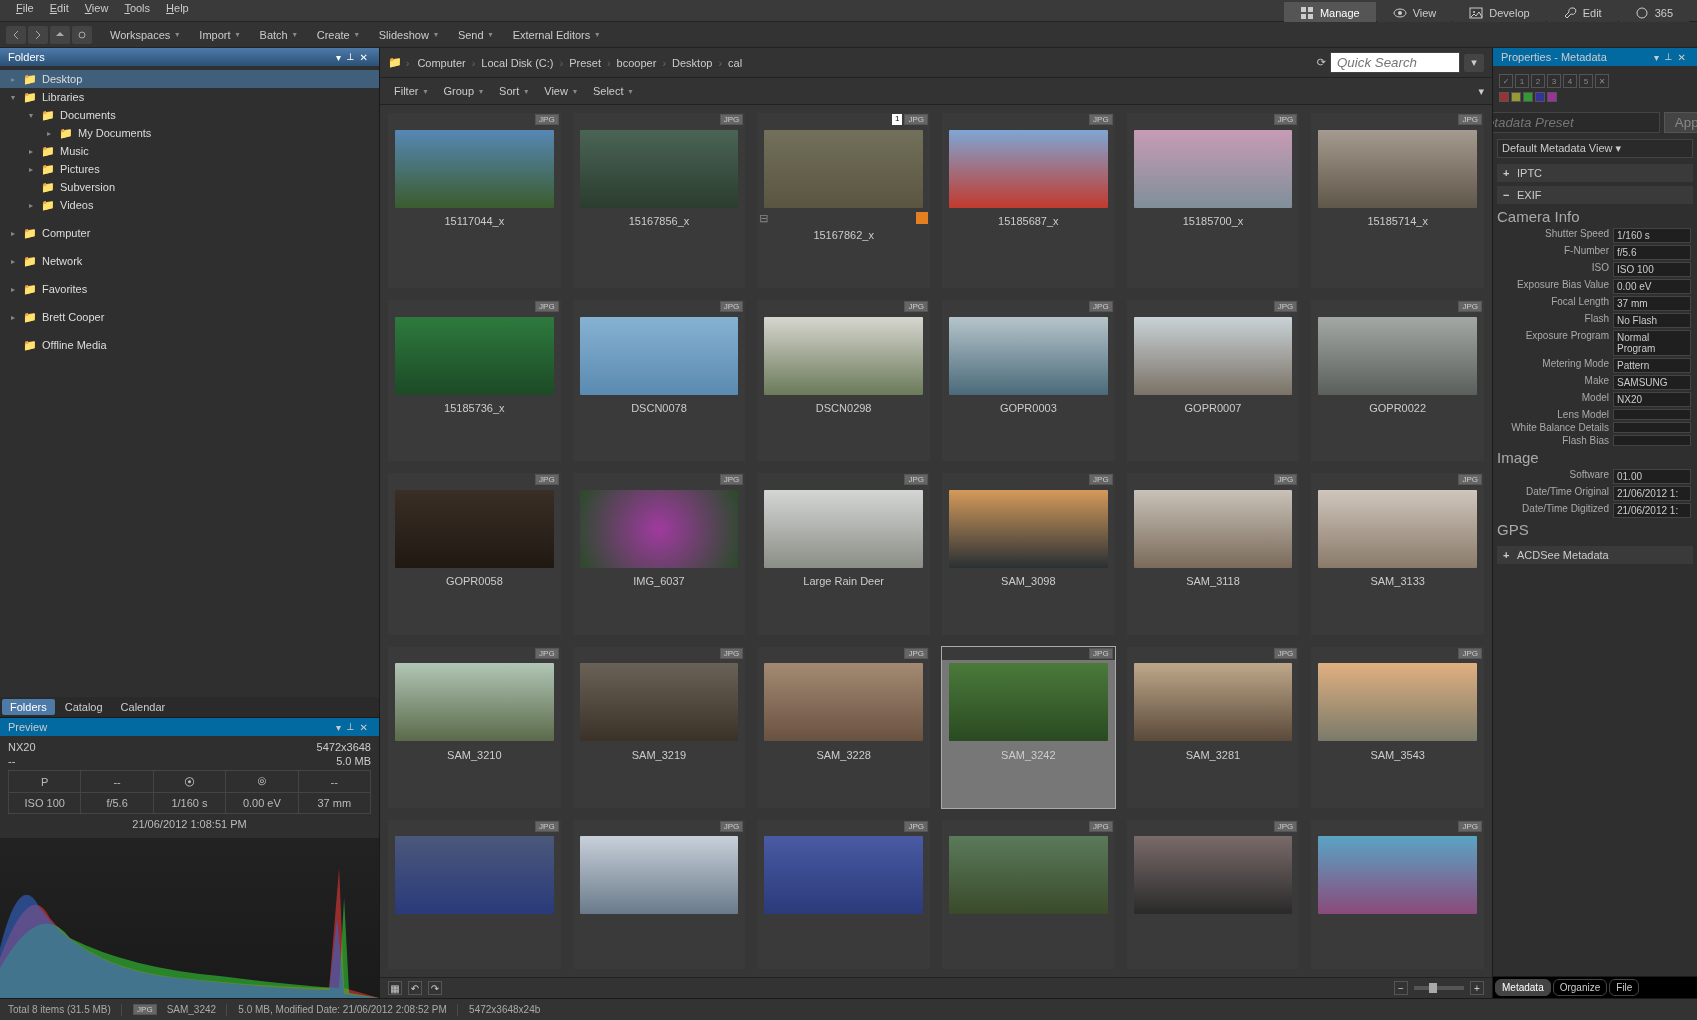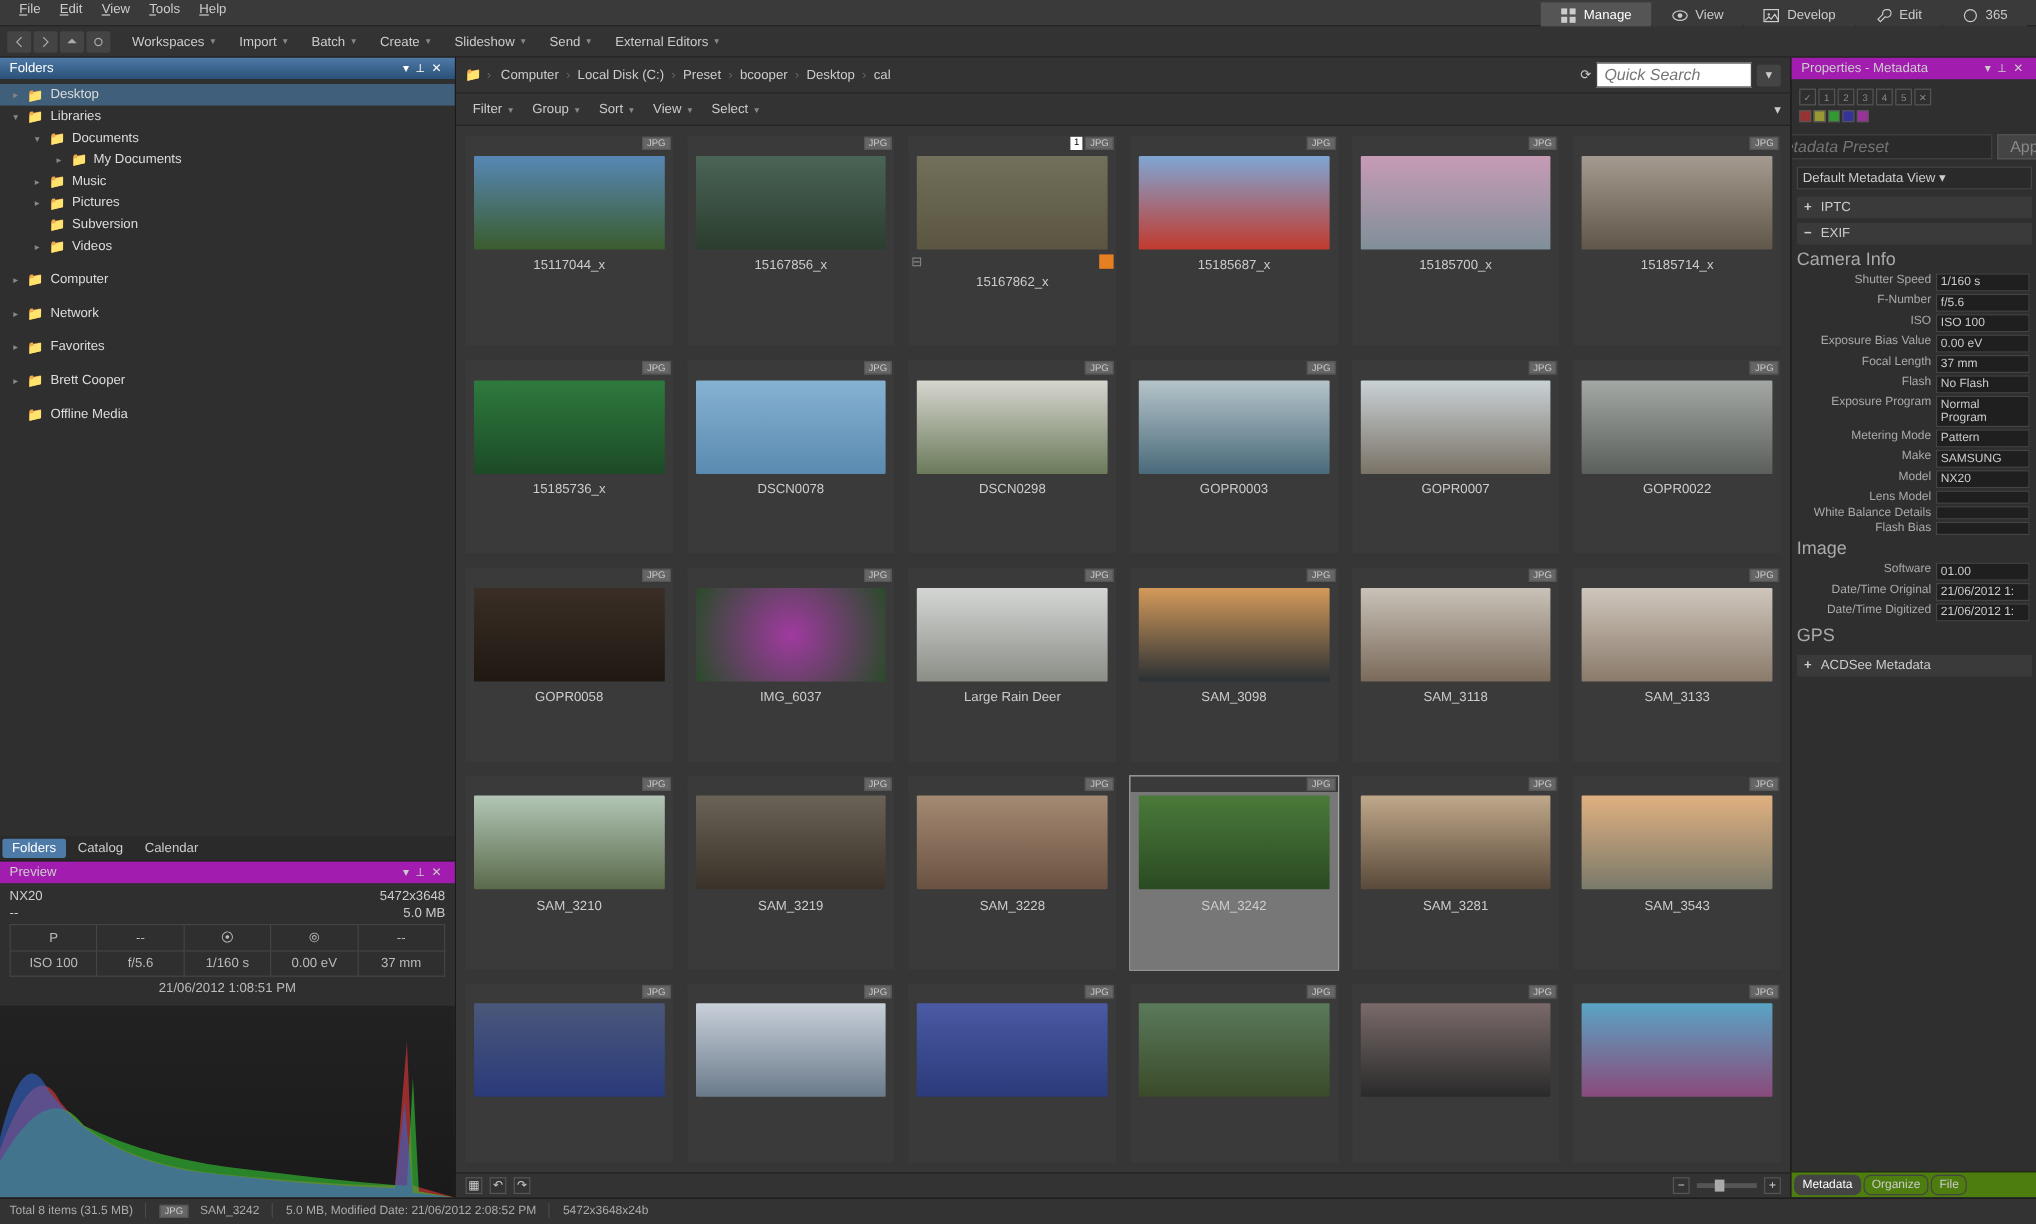--- a/index.html
+++ b/index.html
@@ -14,21 +14,21 @@
 .mode-tab.active { background:#555; color:#fff; }
 .mode-tab svg { width:14px; height:14px; }
 .toolbar { background:#333; border-bottom:1px solid #222; display:flex; align-items:center; padding:2px 6px; height:26px; gap:2px; }
 .nav-btn { width:20px; height:18px; background:#444; border-radius:2px; display:inline-flex; align-items:center; justify-content:center; cursor:pointer; }
 .nav-btn svg { width:10px; height:10px; fill:#888; }
 .toolbar-item { padding:3px 6px; cursor:pointer; display:flex; align-items:center; gap:3px; }
 .dropdown-arrow::after { content:"▾"; margin-left:2px; font-size:8px; color:#888; }
 .main { display:flex; flex:1; overflow:hidden; }
 .left-col { width:380px; display:flex; flex-direction:column; background:#2f2f2f; border-right:1px solid #1a1a1a; }
 .panel-header { background:linear-gradient(#4e7aa8,#2a5177); color:#fff; padding:3px 8px; display:flex; align-items:center; font-size:11px; }
-.panel-header.dark { background:#a21caf; color:#ccc; }
+.panel-header.dark { background:#0369a1; color:#ccc; }
 .panel-header .hspacer { flex:1; }
 .panel-header .hbtn { padding:0 3px; cursor:pointer; font-size:10px; }
 .folders-tree { flex:1; overflow:auto; padding:4px 0; background:#2f2f2f; }
 .tree-node { display:flex; align-items:center; padding:2px 4px; gap:4px; cursor:pointer; }
 .tree-node.sel { background:#3f5f7a; }
 .tree-arrow { width:10px; text-align:center; color:#888; font-size:8px; }
 .tree-icon { width:16px; height:14px; display:inline-flex; align-items:center; justify-content:center; }
 .tree-label { color:#ddd; }
 .left-tabs { display:flex; background:#2a2a2a; padding:2px; gap:2px; }
 .left-tab { padding:2px 8px; cursor:pointer; border-radius:2px; }
@@ -73,21 +73,21 @@
 .props-preset button { background:#444; border:1px solid #555; color:#888; padding:2px 10px; cursor:pointer; }
 .props-select { width:100%; background:#2a2a2a; border:1px solid #444; color:#ccc; padding:2px 4px; margin-bottom:6px; }
 .section { margin-bottom:4px; }
 .section-hd { background:#3a3a3a; padding:3px 6px; display:flex; align-items:center; gap:4px; cursor:pointer; }
 .section-hd .pm { color:#ccc; font-weight:bold; width:10px; }
 .section-body { padding:2px 0; }
 .prop-row { display:flex; padding:1px 2px; gap:4px; }
 .prop-label { width:110px; text-align:right; color:#aaa; font-size:10px; }
 .prop-val { flex:1; background:#1f1f1f; border:1px solid #444; padding:1px 3px; color:#ccc; font-size:10px; }
 .prop-heading { color:#aaa; font-size:15px; padding:2px 4px 2px 0; }
-.right-tabs { display:flex; background:#4d7c0f; padding:2px; gap:2px; border-top:1px solid #1a1a1a; }
+.right-tabs { display:flex; background:#000000; padding:2px; gap:2px; border-top:1px solid #1a1a1a; }
 .right-tab { padding:2px 6px; cursor:pointer; font-size:10px; border:1px solid #444; border-radius:6px; }
 .right-tab.active { background:#444; color:#fff; }
 .statusbar { background:#333; border-top:1px solid #1a1a1a; display:flex; align-items:center; padding:2px 8px; height:22px; gap:8px; font-size:10px; color:#aaa; }
 .statusbar .sep { color:#555; }
 .statusbar .thumb-badge { margin-right:2px; }
 </style>
 </head>
 <body>
 
 <div class="app">

